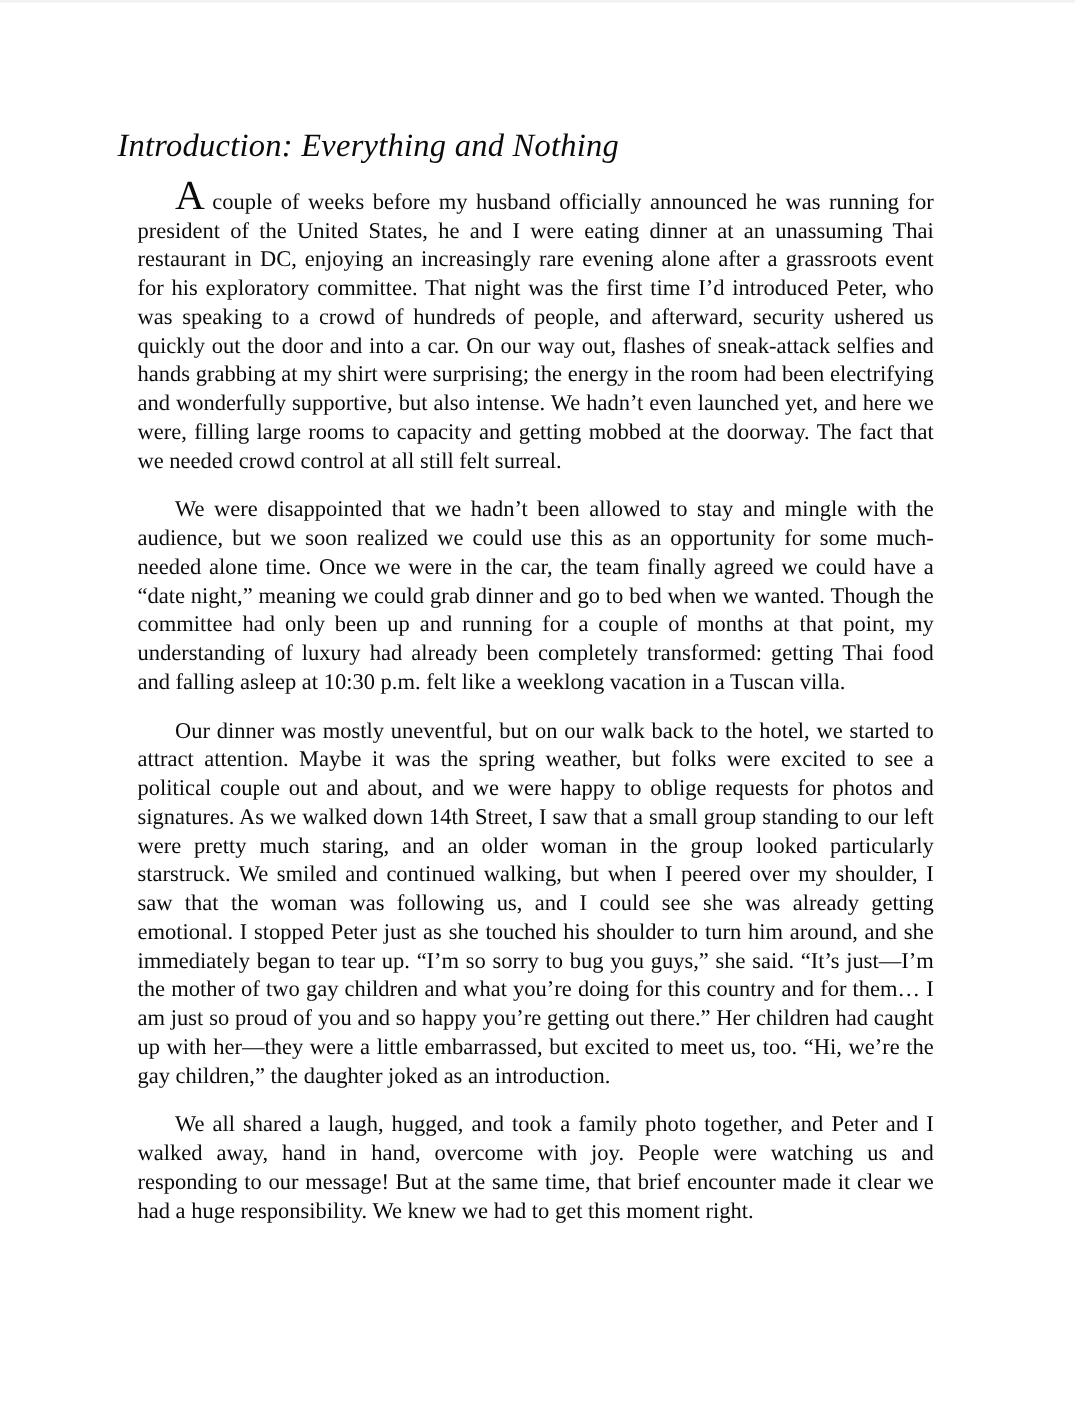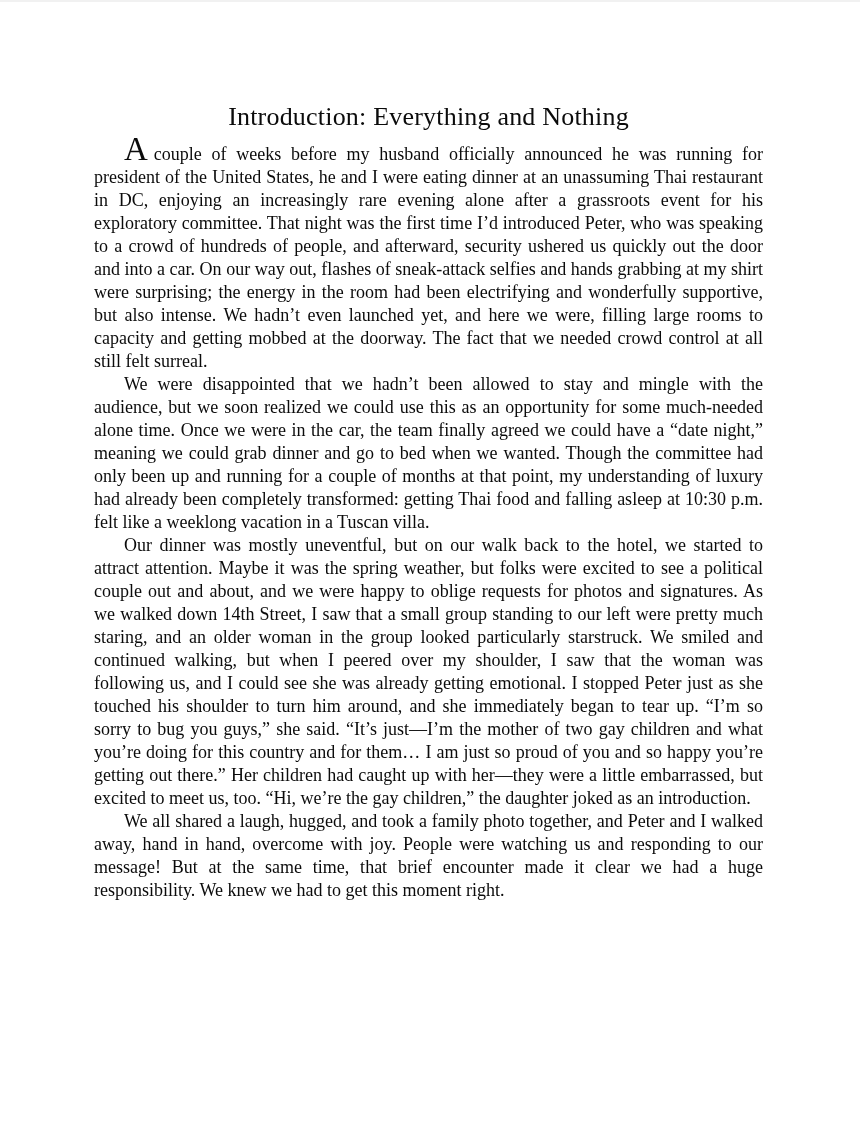--- a/index.html
+++ b/index.html
@@ -26,26 +26,26 @@
     position: absolute;
     left: 94px;
     top: 0;
     width: 669px;
   }
   .chapter-title {
     margin: 100px 0 9px 0;
     font-size: 26px;
     line-height: 34px;
     font-weight: normal;
-    text-align: center;
     letter-spacing: 0.2px;
     color: #0b0b0b;
+    font-style: italic;
   }
   .para {
-    margin: 0;
+    margin: 16px;
     font-size: 18px;
     line-height: 23px;
     text-align: justify;
     text-indent: 30px;
     color: #0b0b0b;
   }
   .para.opening {
     text-indent: 30px;
   }
   .initial-cap {

